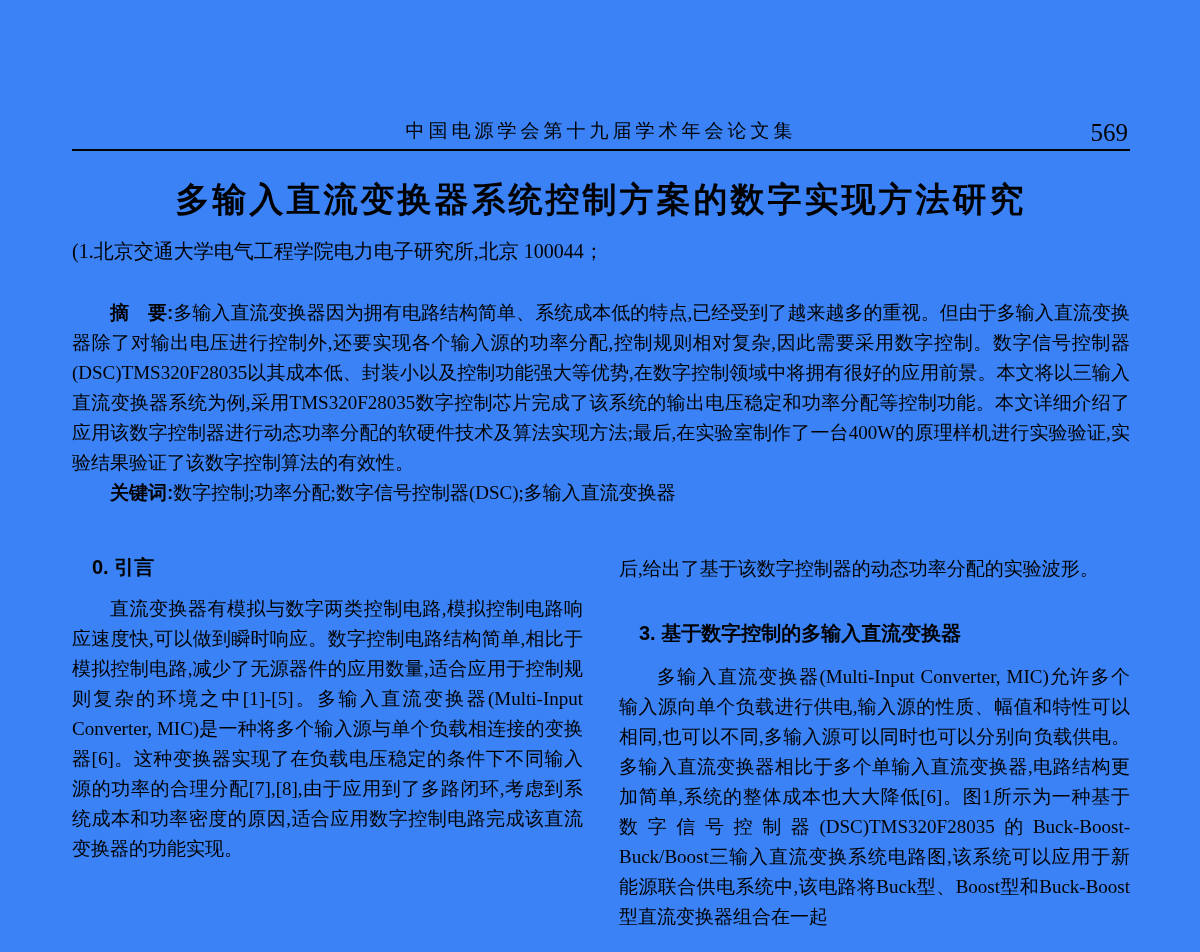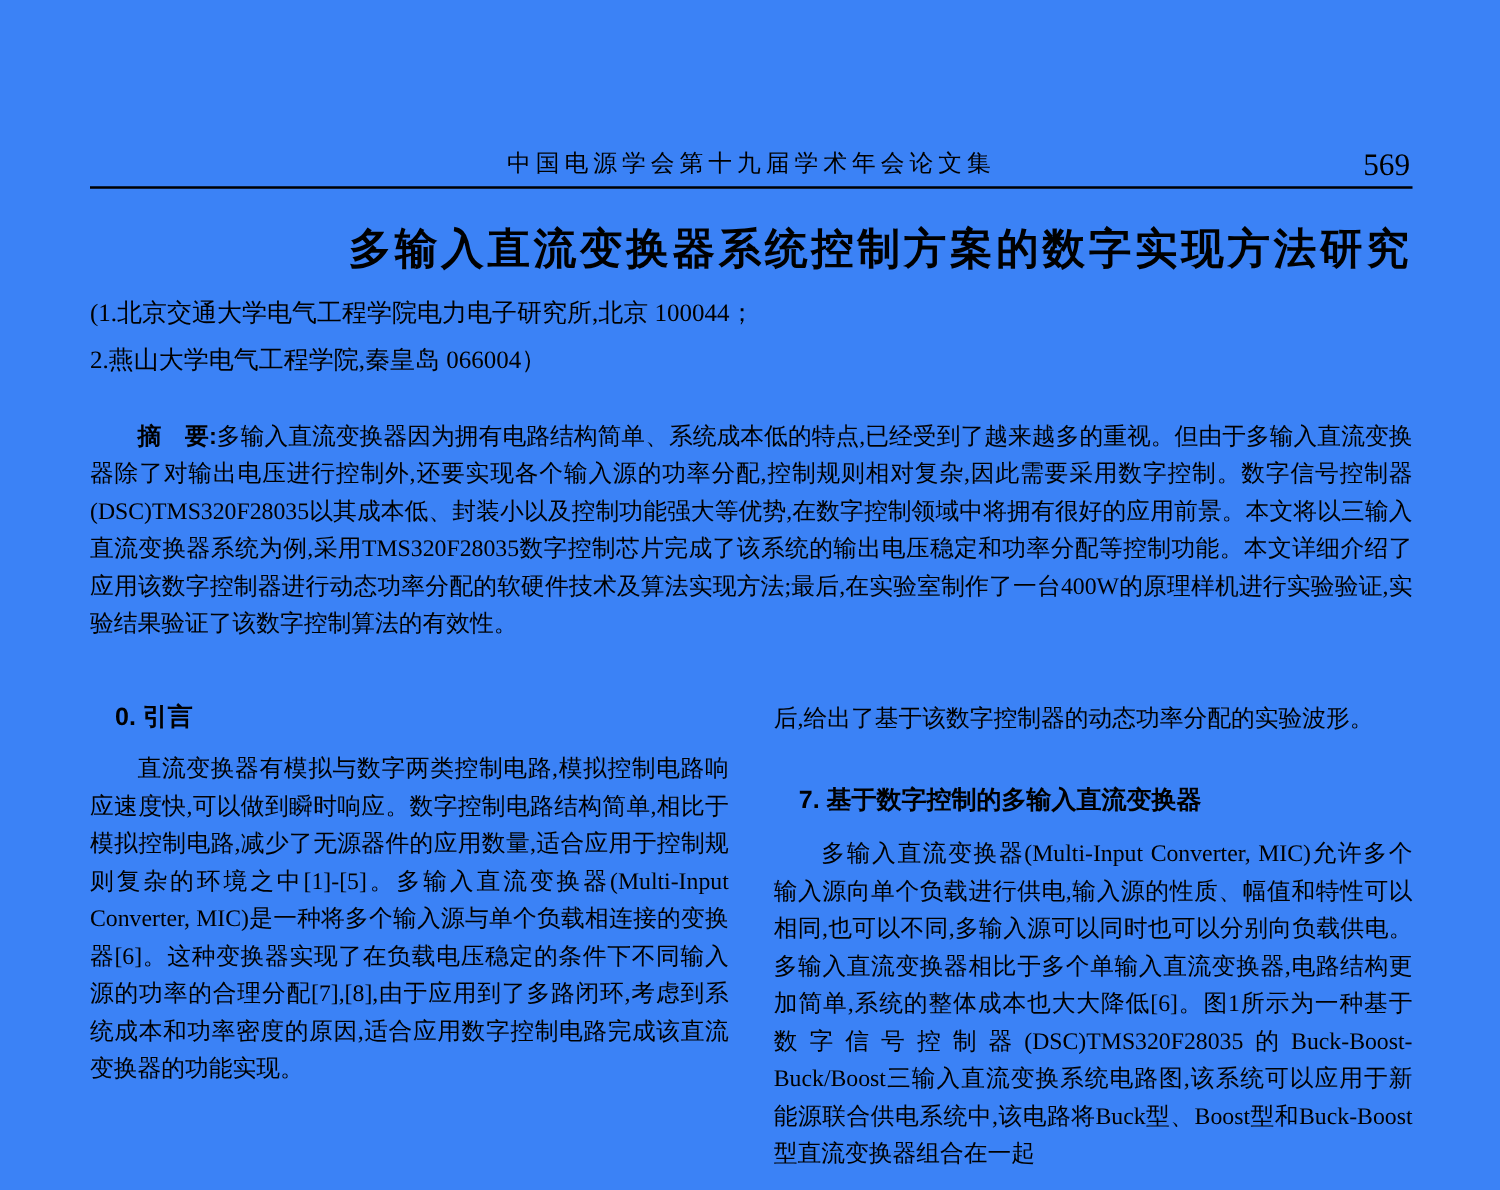--- a/index.html
+++ b/index.html
@@ -38,21 +38,21 @@
     top: 1px;
     letter-spacing: 0;
     font-size: 25px;
   }
   .rule {
     border-bottom: 2px solid #000;
     margin-top: 5px;
   }
 
   h1.title {
-    text-align: right;
+    text-align: center;
     font-family: "Liberation Sans", sans-serif;
     font-weight: bold;
     font-size: 34px;
     line-height: 44px;
     margin-top: 26px;
     letter-spacing: 3px;
   }
 
   .authors {
     text-align: center;
@@ -119,36 +119,36 @@
       <span class="journal">中国电源学会第十九届学术年会论文集</span>
       <span class="pagenum">569</span>
     </div>
     <div class="rule"></div>
 
     <h1 class="title">多输入直流变换器系统控制方案的数字实现方法研究</h1>
 
 
     <div class="affil">
       <div>(1.北京交通大学电气工程学院电力电子研究所,北京 100044；</div>
-      <div>2.燕山大学电气工程学院,秦皇岛 066004）</div>
     </div>
 
     <p class="abstract"><span class="lbl">摘　要:</span><span>多输入直流变换器因为拥有电路结构简单、系统成本低的特点,已经受到了越来越多的重视。但由于多输入直流变换器除了对输出电压进行控制外,还要实现各个输入源的功率分配,控制规则相对复杂,因此需要采用数字控制。数字信号控制器(DSC)TMS320F28035以其成本低、封装小以及控制功能强大等优势,在数字控制领域中将拥有很好的应用前景。本文将以三输入直流变换器系统为例,采用TMS320F28035数字控制芯片完成了该系统的输出电压稳定和功率分配等控制功能。本文详细介绍了应用该数字控制器进行动态功率分配的软硬件技术及算法实现方法;最后,在实验室制作了一台400W的原理样机进行实验验证,实验结果验证了该数字控制算法的有效性。</span></p>
 
+    <p class="keywords"><span class="lbl">关键词:</span><span>数字控制;功率分配;数字信号控制器(DSC);多输入直流变换器</span></p>
 
     <div class="columns">
 
       <div class="col">
         <h2 class="section sec0">0. 引言</h2>
         <p>直流变换器有模拟与数字两类控制电路,模拟控制电路响应速度快,可以做到瞬时响应。数字控制电路结构简单,相比于模拟控制电路,减少了无源器件的应用数量,适合应用于控制规则复杂的环境之中[1]-[5]。多输入直流变换器(Multi-Input Converter, MIC)是一种将多个输入源与单个负载相连接的变换器[6]。这种变换器实现了在负载电压稳定的条件下不同输入源的功率的合理分配[7],[8],由于应用到了多路闭环,考虑到系统成本和功率密度的原因,适合应用数字控制电路完成该直流变换器的功能实现。</p>
 
       </div>
 
       <div class="col">
         <p class="noindent">后,给出了基于该数字控制器的动态功率分配的实验波形。</p>
-        <h2 class="section sec1">7. 基于数字控制的多输入直流变换器</h2>
+        <h2 class="section sec1">3. 基于数字控制的多输入直流变换器</h2>
         <p>多输入直流变换器(Multi-Input Converter, MIC)允许多个输入源向单个负载进行供电,输入源的性质、幅值和特性可以相同,也可以不同,多输入源可以同时也可以分别向负载供电。多输入直流变换器相比于多个单输入直流变换器,电路结构更加简单,系统的整体成本也大大降低[6]。图1所示为一种基于数字信号控制器(DSC)TMS320F28035的Buck-Boost-Buck/Boost三输入直流变换系统电路图,该系统可以应用于新能源联合供电系统中,该电路将Buck型、Boost型和Buck-Boost型直流变换器组合在一起</p>
       </div>
 
     </div>
 
   </div>
 </div>
 
 </body></html>

